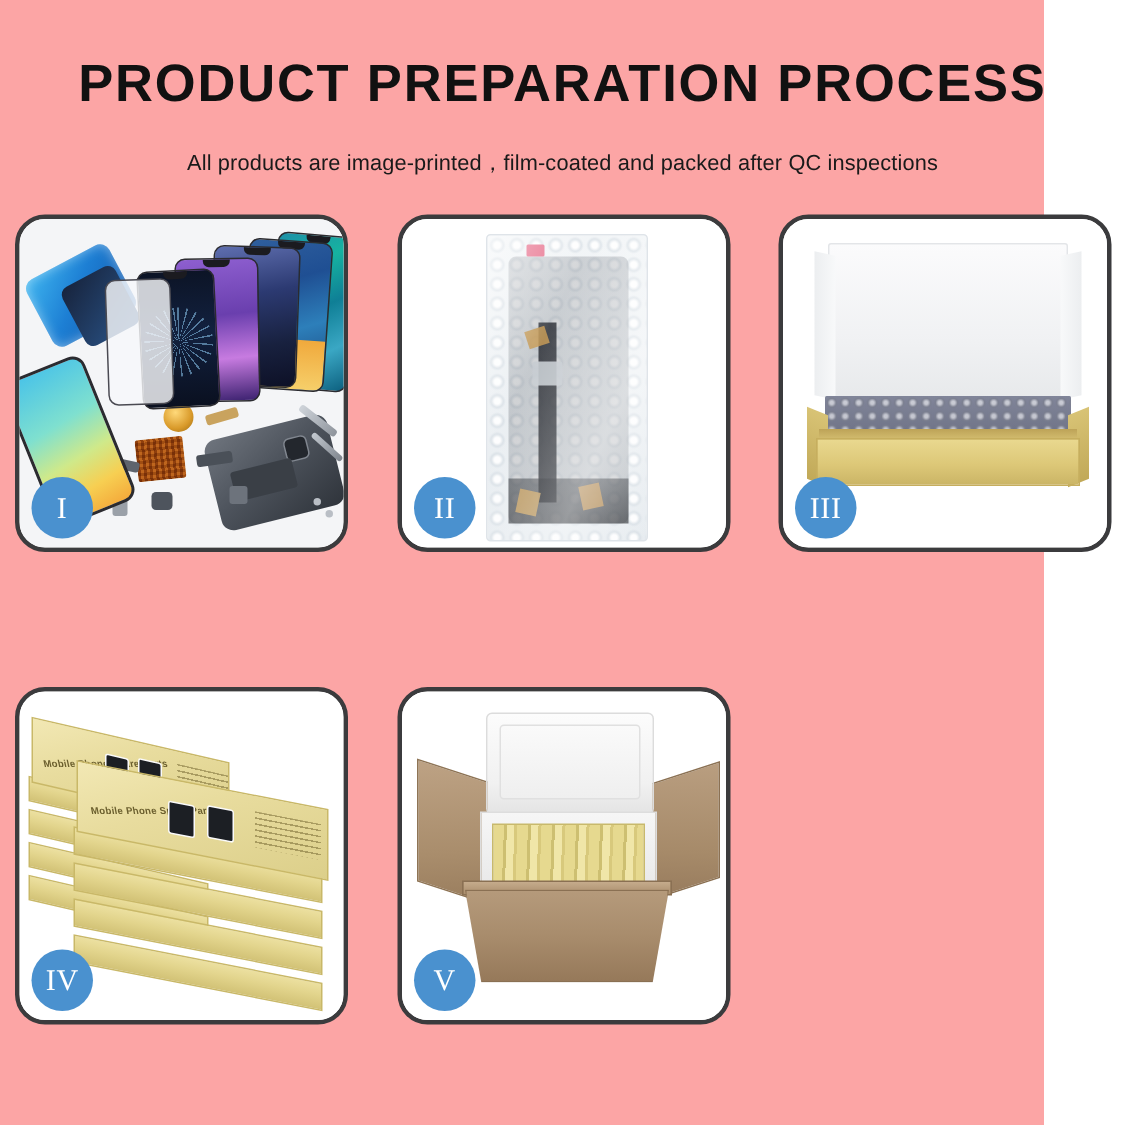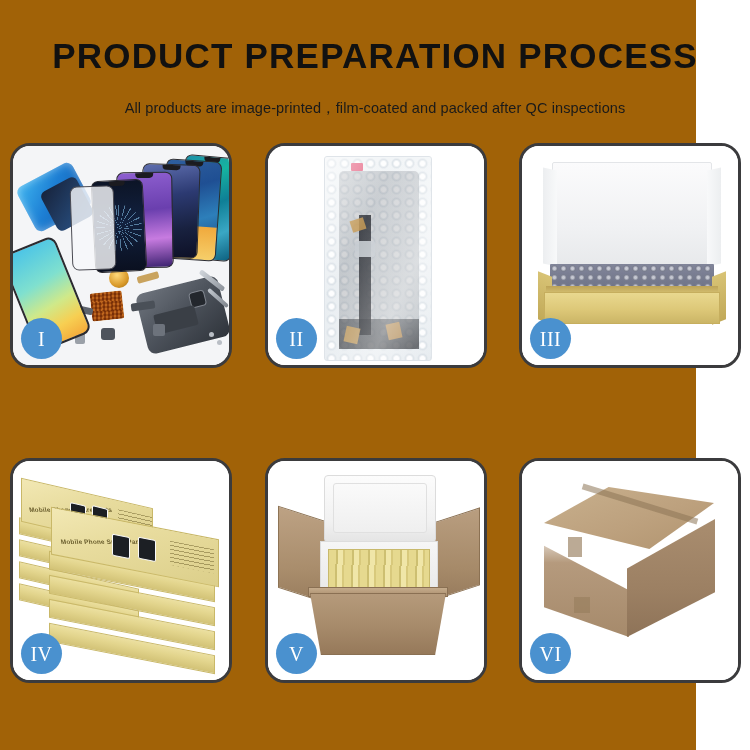--- a/index.html
+++ b/index.html
@@ -4,21 +4,21 @@
 <style>
   * { box-sizing: border-box; margin: 0; padding: 0; }
 
   html, body {
     width: 750px; height: 750px;
     background: #ffffff;
     font-family: "Liberation Sans", sans-serif;
     overflow: hidden;
   }
 
-  #page { position: relative; width: 696px; height: 750px; background: #a16207; }
+  #page { position: relative; width: 696px; height: 750px; background: #fca5a5; }
 
   
   .header { position: absolute; left: 0; top: 0; width: 750px; text-align: center; }
 
   .page-title {
     margin-top: 38px;
     font-size: 35px;
     font-weight: 700;
     letter-spacing: 1.2px;
     color: #111111;
@@ -513,28 +513,15 @@
           <div class="v-foam-lid"></div>
           <div class="v-foam-body"></div>
           <div class="v-contents"></div>
           <div class="v-body-rim"></div>
           <div class="v-body-front"></div>
         </div>
       </div>
       <div class="badge">V</div>
     </div>
 
-    <div class="panel p6">
-      <div class="panel-inner">
-        <div class="scene sc6">
-          <div class="c-top"></div>
-          <div class="c-left"></div>
-          <div class="c-right"></div>
-          <div class="c-seam"></div>
-          <div class="c-tape"></div>
-          <div class="c-tape2"></div>
-        </div>
-      </div>
-      <div class="badge">VI</div>
-    </div>
 
   </div>
 </div>
 
 </body></html>

